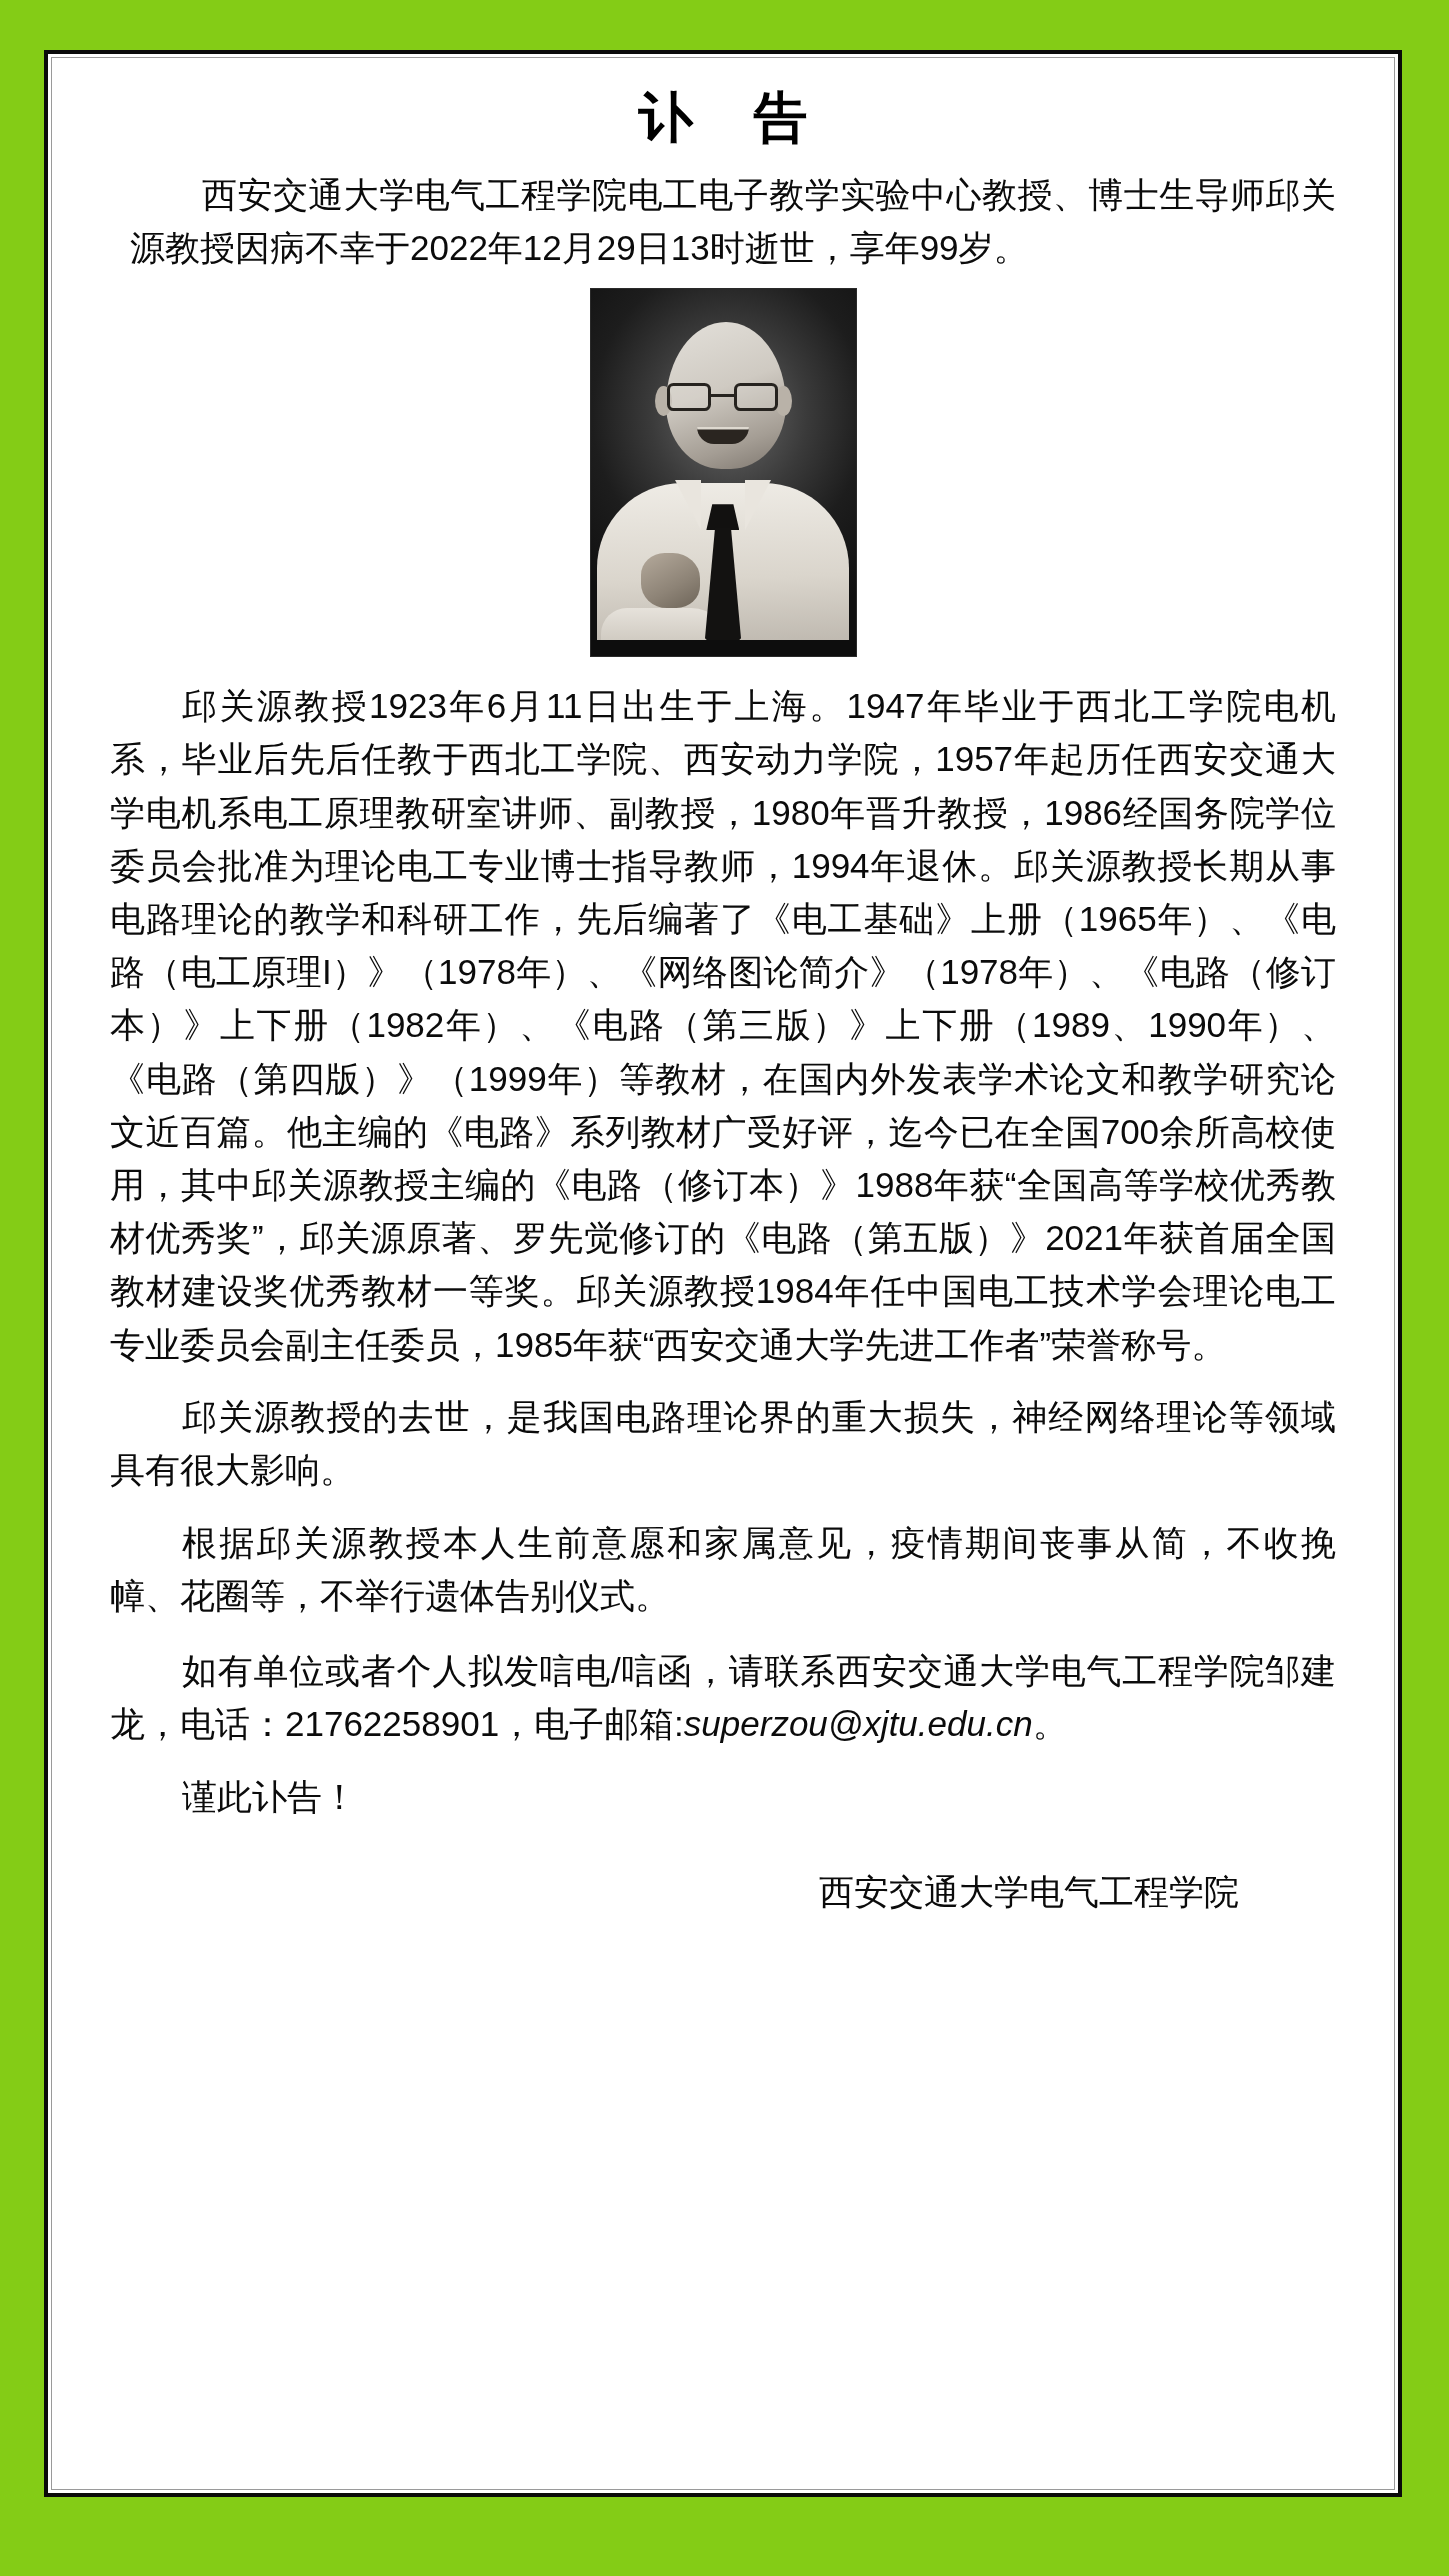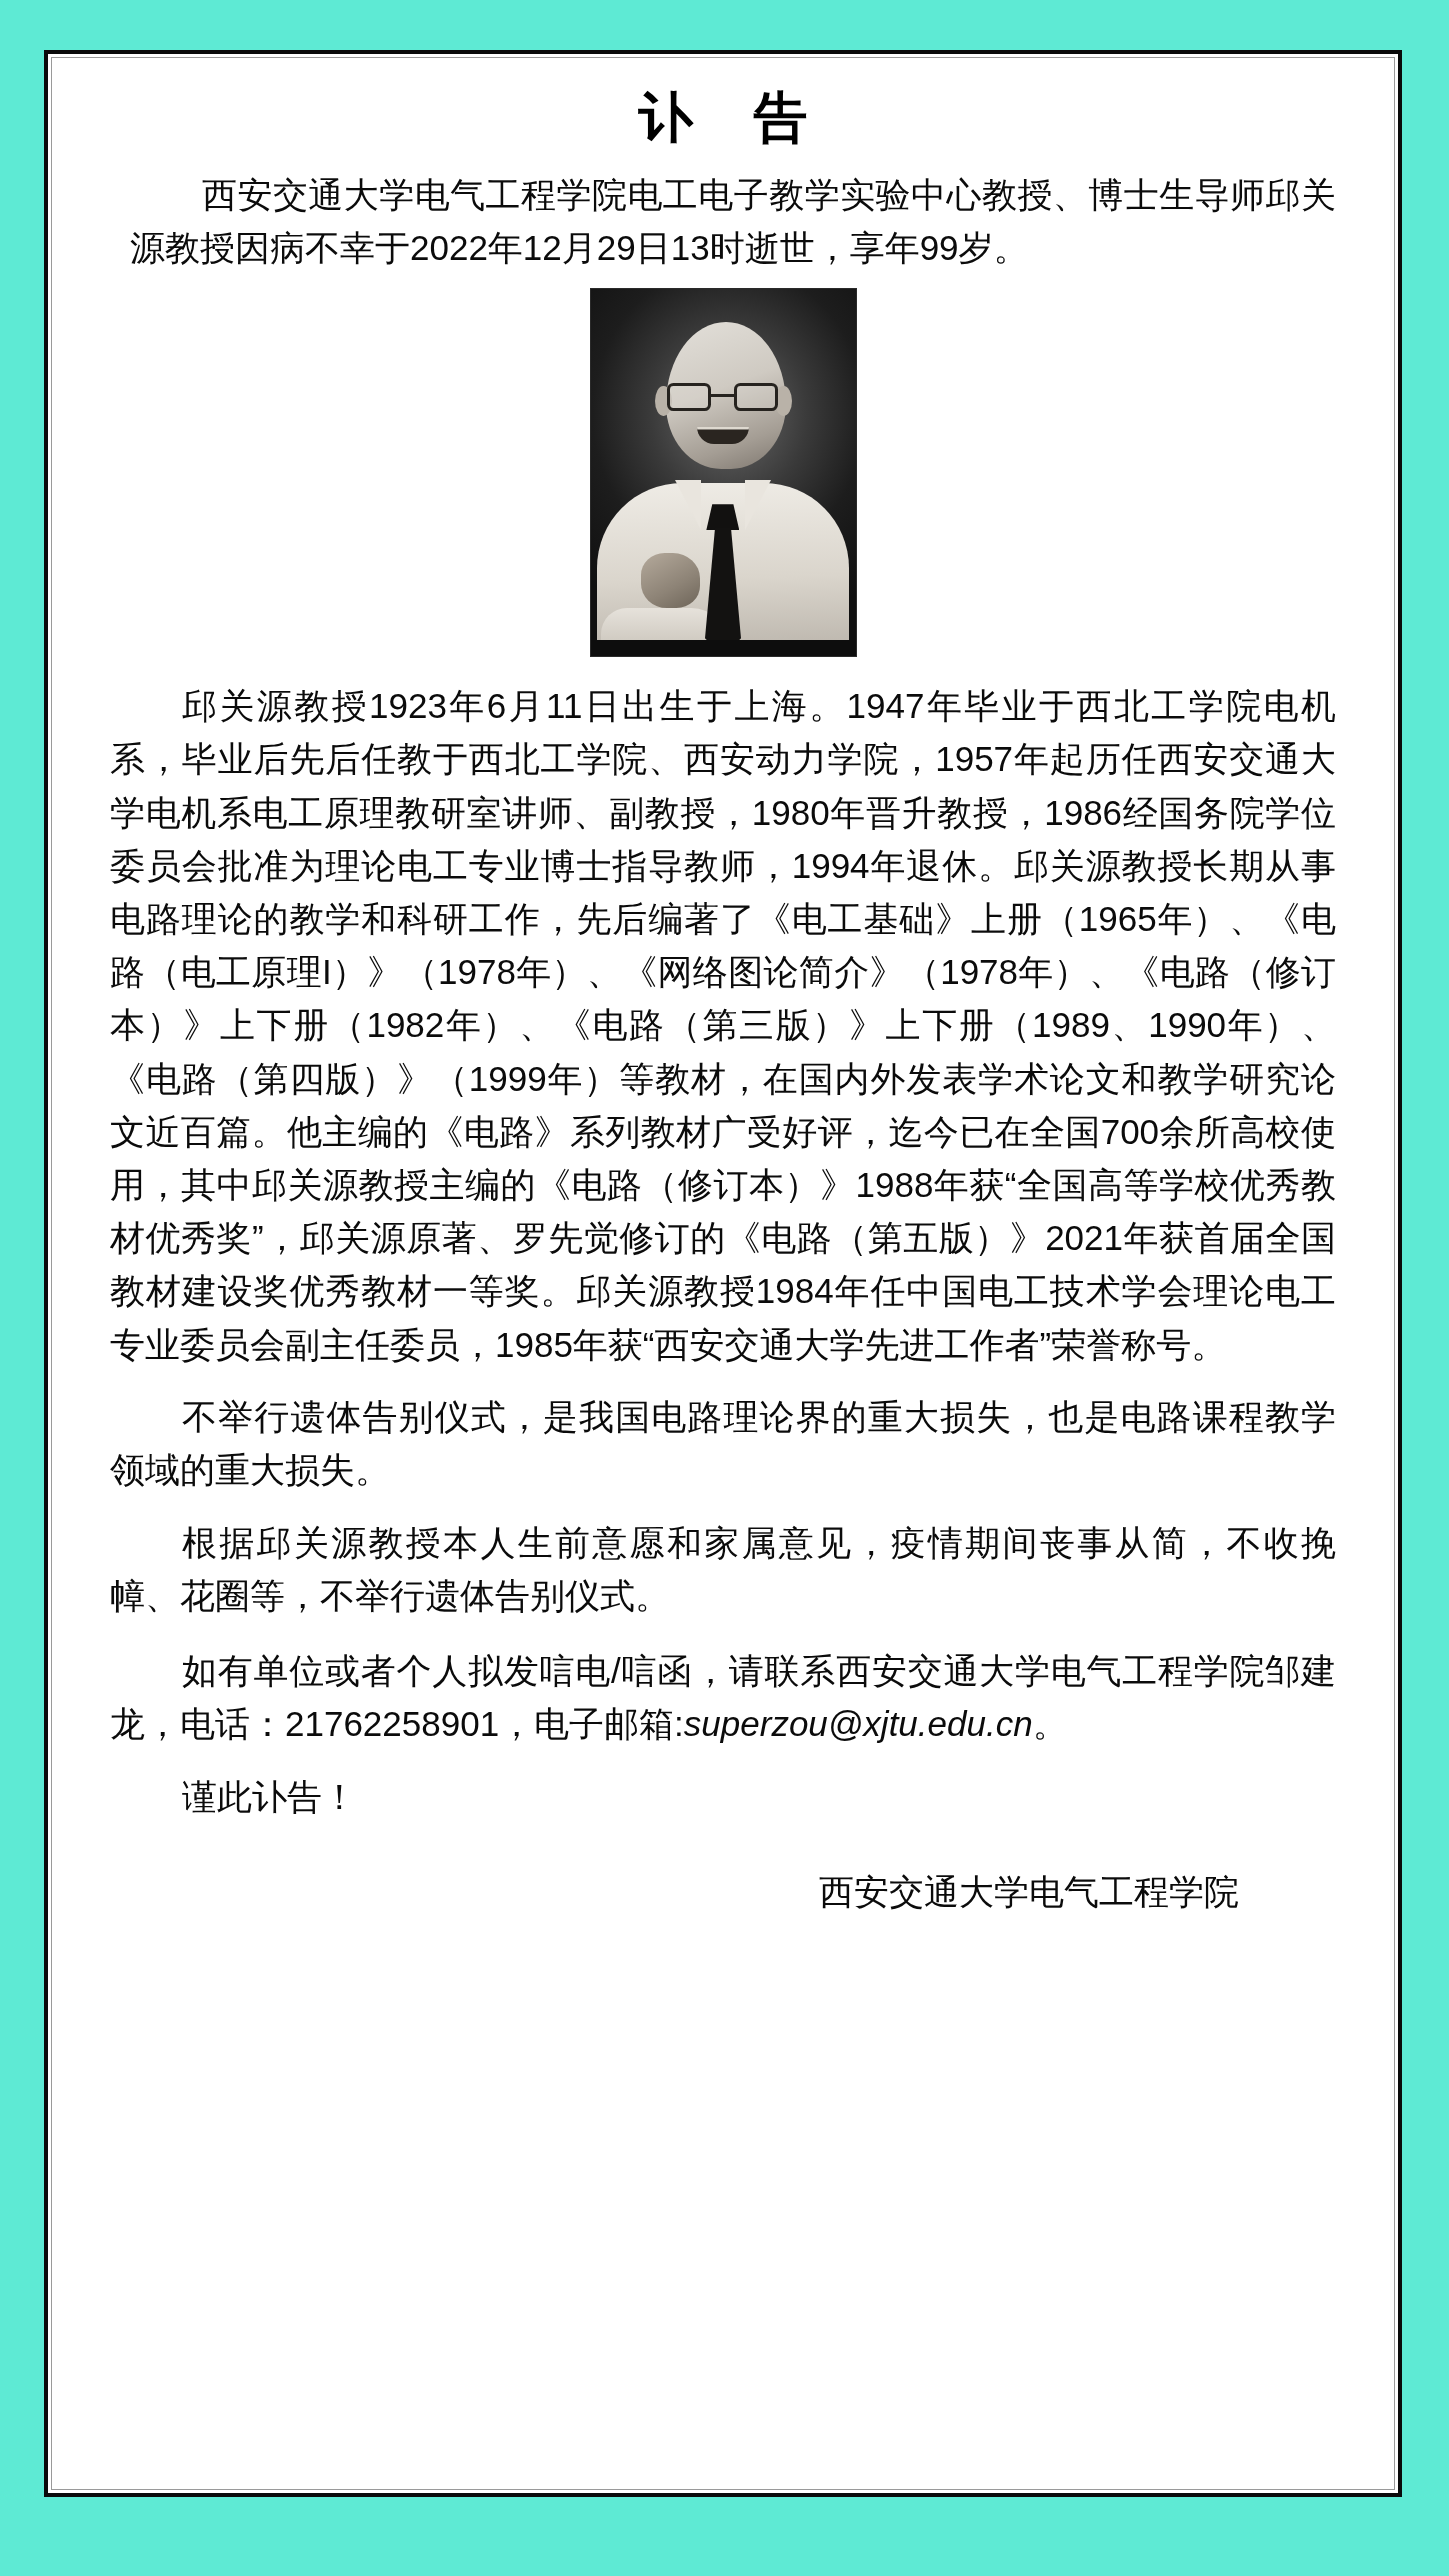--- a/index.html
+++ b/index.html
@@ -10,21 +10,21 @@
   body {
     width: 1449px;
     height: 2576px;
     font-family: "Liberation Sans", "DejaVu Sans", sans-serif;
     overflow: hidden;
   }
   #page {
     position: relative;
     width: 1449px;
     height: 2576px;
-    background: #5eead4;
+    background: #84cc16;
     box-sizing: border-box;
   }
   
   #notice-frame {
     position: absolute;
     left: 44px;
     top: 50px;
     width: 1358px;
     height: 2447px;
     box-sizing: border-box;
@@ -308,21 +308,21 @@
           <div class="ph-tie-knot"></div>
           <div class="ph-tie-body"></div>
           <div class="ph-hand"></div>
           <div class="ph-table"></div>
         </div>
       </div>
 
       <p class="para">邱关源教授1923年6月11日出生于上海。1947年毕业于西北工学院电机系，毕业后先后任教于西北工学院、西安动力学院，1957年起历任西安交通大学电机系电工原理教研室讲师、副教授，1980年晋升教授，1986经国务院学位委员会批准为理论电工专业博士指导教师，1994年退休。邱关源教授长期从事电路理论的教学和科研工作，先后编著了《电工基础》上册（1965年）、《电路（电工原理I）》（1978年）、《网络图论简介》（1978年）、《电路（修订本）》上下册（1982年）、《电路（第三版）》上下册（1989、1990年）、《电路（第四版）》（1999年）等教材，在国内外发表学术论文和教学研究论文近百篇。他主编的《电路》系列教材广受好评，迄今已在全国700余所高校使用，其中邱关源教授主编的《电路（修订本）》1988年获“全国高等学校优秀教材优秀奖”，邱关源原著、罗先觉修订的《电路（第五版）》2021年获首届全国教材建设奖优秀教材一等奖。邱关源教授1984年任中国电工技术学会理论电工专业委员会副主任委员，1985年获“西安交通大学先进工作者”荣誉称号。</p>
 
 
-      <p class="para">不举行遗体告别仪式，是我国电路理论界的重大损失，也是电路课程教学领域的重大损失。</p>
+      <p class="para">邱关源教授的去世，是我国电路理论界的重大损失，神经网络理论等领域具有很大影响。</p>
 
       <p class="para tight">根据邱关源教授本人生前意愿和家属意见，疫情期间丧事从简，不收挽幛、花圈等，不举行遗体告别仪式。</p>
 
       <p class="para"><span>如有单位或者个人拟发唁电/唁函，请联系西安交通大学电气工程学院邹建龙，电话：21762258901，电子邮箱:</span><span class="email">superzou@xjtu.edu.cn</span><span>。</span></p>
 
       <p class="para no-indent">谨此讣告！</p>
 
       <p class="sign-line sign-org">西安交通大学电气工程学院</p>
 
 

